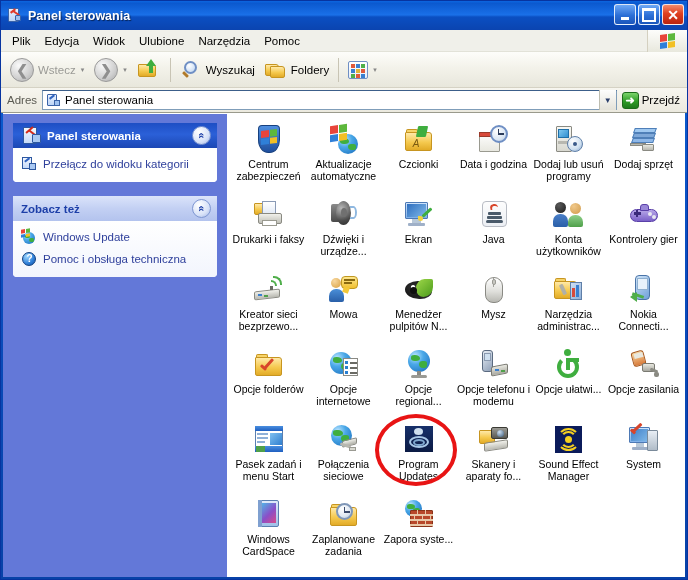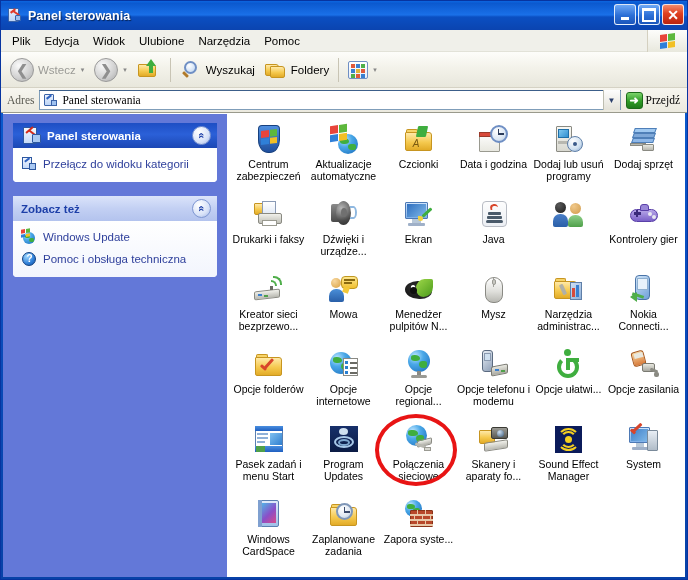--- a/index.html
+++ b/index.html
@@ -90,21 +90,20 @@
     border: 1px solid #9a9a9a; display:flex; align-items:center; justify-content:center; }
   .navcirc span { font-size: 14px; color: #8f8f8f; line-height: 1; font-weight: bold; }
 
   
   #addrbar {
     height: 25px; flex: 0 0 25px;
     background: linear-gradient(180deg,#f7f6ef,#eceadf);
     display: flex; align-items: center;
     border-bottom: 1px solid #9a9a8c;
     padding: 0 2px 0 6px;
-    font-family: Liberation Serif, serif;
   }
   #addr-label { font-size: 11.5px; color: #5a5a52; margin-right: 5px; }
   #addr-field {
     flex: 1; height: 20px; background: #fff;
     border: 1px solid #7f9db9; border-top-color:#3c5f8a;
     display: flex; align-items: center; padding-left: 3px; gap: 4px;
   }
   #addr-text { font-size: 11.5px; color: #000; }
   #addr-drop {
     width: 17px; height: 20px; margin-left:auto;
@@ -503,20 +502,21 @@
         </div>
 
 
         <div class="cp-item">
           <div class="cp-glyph">
             <div class="sq" style="left:2px;top:3px;width:11px;height:11px;border-radius:50%;background:radial-gradient(circle at 35% 30%,#5a5a5a,#1a1a1a);"></div>
             <div class="sq" style="left:0px;top:15px;width:15px;height:13px;background:linear-gradient(180deg,#4a7fc8,#2a5fa8);border-radius:7px 7px 2px 2px;"></div>
             <div class="sq" style="left:17px;top:4px;width:11px;height:11px;border-radius:50%;background:radial-gradient(circle at 35% 30%,#f0c88a,#d09a4a);"></div>
             <div class="sq" style="left:15px;top:16px;width:15px;height:12px;background:linear-gradient(180deg,#8fd08a,#4fa04a);border-radius:7px 7px 2px 2px;"></div>
           </div>
+          <span class="cp-label">Konta użytkowników</span>
         </div>
 
         <div class="cp-item">
           <div class="cp-glyph">
             <div class="sq" style="left:2px;top:10px;width:28px;height:13px;background:linear-gradient(180deg,#b8a8e8,#7a60c8);border:1px solid #5a40a8;border-radius:8px;"></div>
             <div class="sq" style="left:6px;top:13px;width:7px;height:2.5px;background:#3a2a7a;"></div>
             <div class="sq" style="left:8px;top:11px;width:2.5px;height:7px;background:#3a2a7a;"></div>
             <div class="sq" style="left:20px;top:13px;width:4px;height:4px;border-radius:50%;background:#e8e8f0;"></div>
             <div class="sq" style="left:24px;top:16px;width:4px;height:4px;border-radius:50%;background:#e8e8f0;"></div>
             <div class="sq" style="left:12px;top:5px;width:9px;height:7px;background:#9a88d8;border:1px solid #5a40a8;border-radius:3px 3px 0 0;"></div>
@@ -662,36 +662,36 @@
             <div class="sq" style="left:4px;top:17px;width:8px;height:2px;background:#8fb0d8;"></div>
             <div class="sq" style="left:17px;top:9px;width:12px;height:12px;background:linear-gradient(135deg,#7fc0f0,#2f7fd0);"></div>
             <div class="sq" style="left:2px;top:22px;width:28px;height:6px;background:linear-gradient(180deg,#4a8fe0,#1f5fc0);"></div>
             <div class="sq" style="left:3px;top:22px;width:9px;height:6px;background:#4fa04a;"></div>
           </div>
           <span class="cp-label">Pasek zadań i menu Start</span>
         </div>
 
         <div class="cp-item">
           <div class="cp-glyph">
+            <div class="globe" style="left:3px;top:1px;width:21px;height:21px;"></div>
+            <div class="sq" style="left:14px;top:15px;width:15px;height:7px;background:linear-gradient(180deg,#f0f0ea,#b0b0a8);border:1px solid #8a8a82;border-radius:2px;transform:skewY(-14deg);"></div>
+            <div class="sq" style="left:12px;top:20px;width:11px;height:3px;background:#b8b8b0;transform:rotate(18deg);border-radius:1px;"></div>
+            <div class="sq" style="left:21px;top:23px;width:7px;height:4px;background:#d8d8d0;border:1px solid #9a9a92;"></div>
+          </div>
+          <span class="cp-label">Połączenia sieciowe</span>
+        </div>
+
+        <div class="cp-item">
+          <div class="cp-glyph">
             <div class="sq" style="left:2px;top:2px;width:28px;height:26px;background:linear-gradient(180deg,#17306a,#0b1b44);"></div>
             <div class="sq" style="left:11px;top:4px;width:9px;height:7px;border-radius:50%;background:#cfe0f0;"></div>
             <div class="sq" style="left:6px;top:12px;width:20px;height:12px;border:2px solid #a8c8e8;border-radius:50%;"></div>
             <div class="sq" style="left:10px;top:15px;width:12px;height:7px;border:2px solid #7fa8d0;border-radius:50%;"></div>
           </div>
           <span class="cp-label">Program Updates</span>
-        </div>
-
-        <div class="cp-item">
-          <div class="cp-glyph">
-            <div class="globe" style="left:3px;top:1px;width:21px;height:21px;"></div>
-            <div class="sq" style="left:14px;top:15px;width:15px;height:7px;background:linear-gradient(180deg,#f0f0ea,#b0b0a8);border:1px solid #8a8a82;border-radius:2px;transform:skewY(-14deg);"></div>
-            <div class="sq" style="left:12px;top:20px;width:11px;height:3px;background:#b8b8b0;transform:rotate(18deg);border-radius:1px;"></div>
-            <div class="sq" style="left:21px;top:23px;width:7px;height:4px;background:#d8d8d0;border:1px solid #9a9a92;"></div>
-          </div>
-          <span class="cp-label">Połączenia sieciowe</span>
         </div>
 
 
         <div class="cp-item">
           <div class="cp-glyph">
             <div class="folder" style="left:1px;top:6px;width:16px;height:14px;"></div>
             <div class="sq" style="left:13px;top:3px;width:17px;height:12px;background:linear-gradient(180deg,#9a9a94,#5a5a54);border:1px solid #3a3a34;border-radius:2px;"></div>
             <div class="sq" style="left:19px;top:6px;width:7px;height:7px;border-radius:50%;background:radial-gradient(circle at 35% 30%,#cfe0f0,#3a5a7a);"></div>
             <div class="sq" style="left:6px;top:17px;width:24px;height:9px;background:linear-gradient(180deg,#f0f0ea,#b8b8b0);border:1px solid #8a8a82;border-radius:2px;transform:skewY(-8deg);"></div>
           </div>

